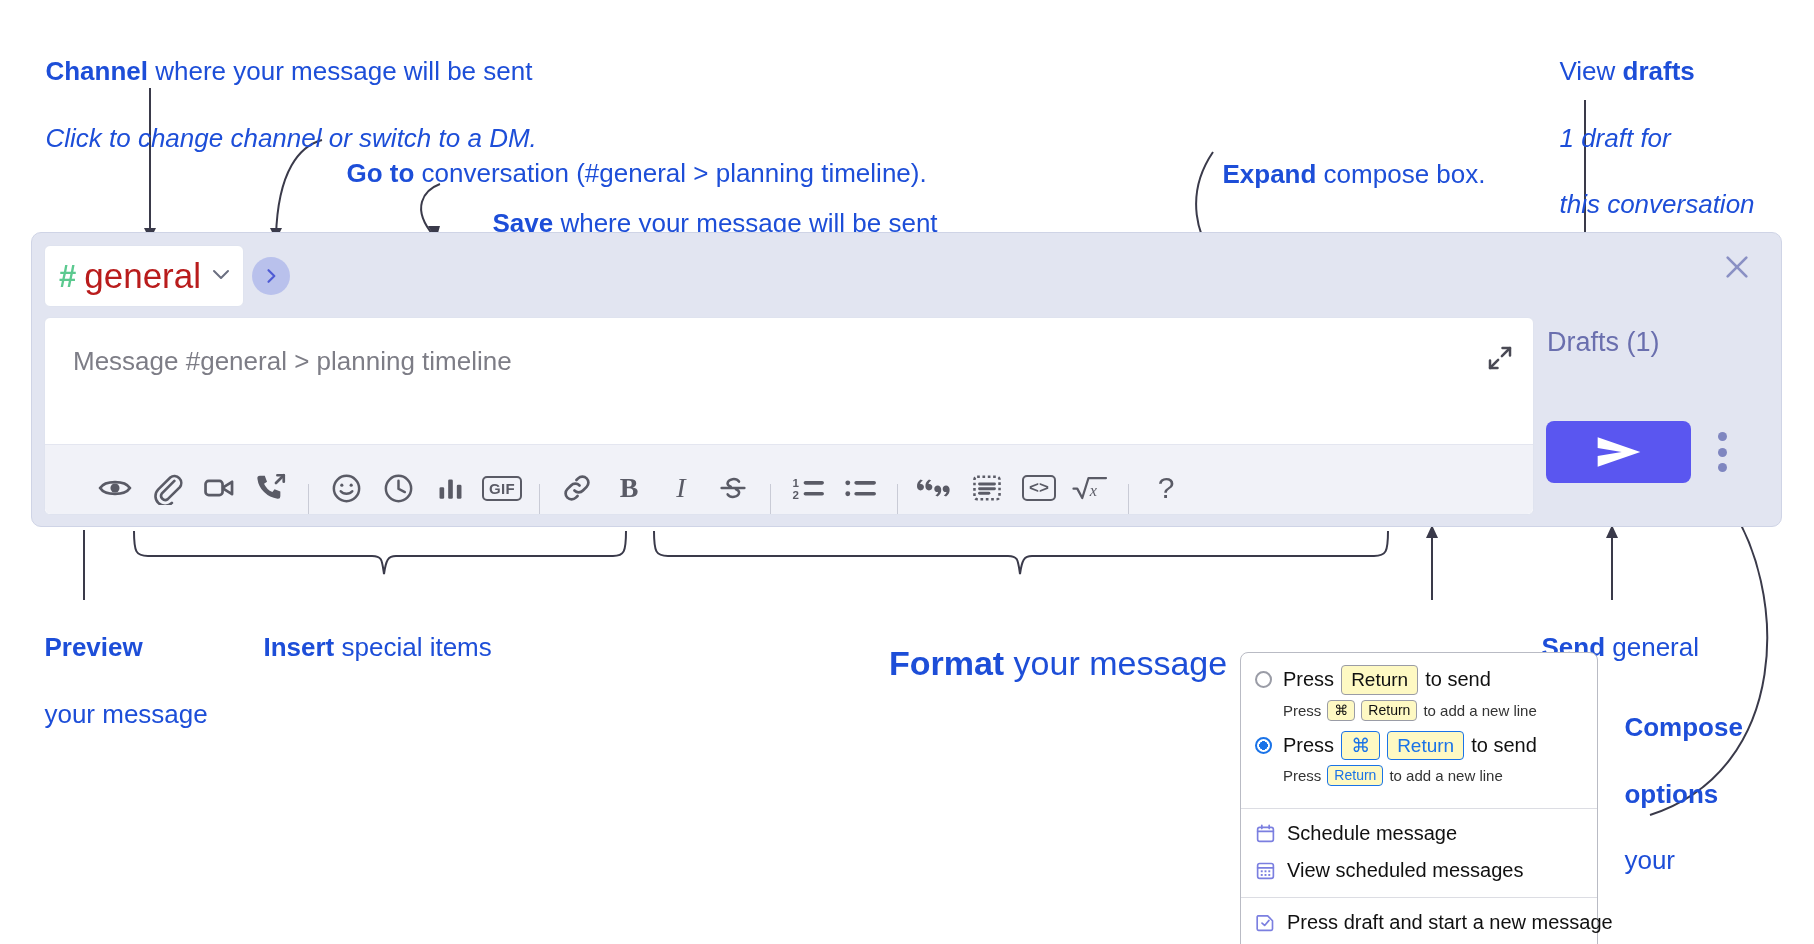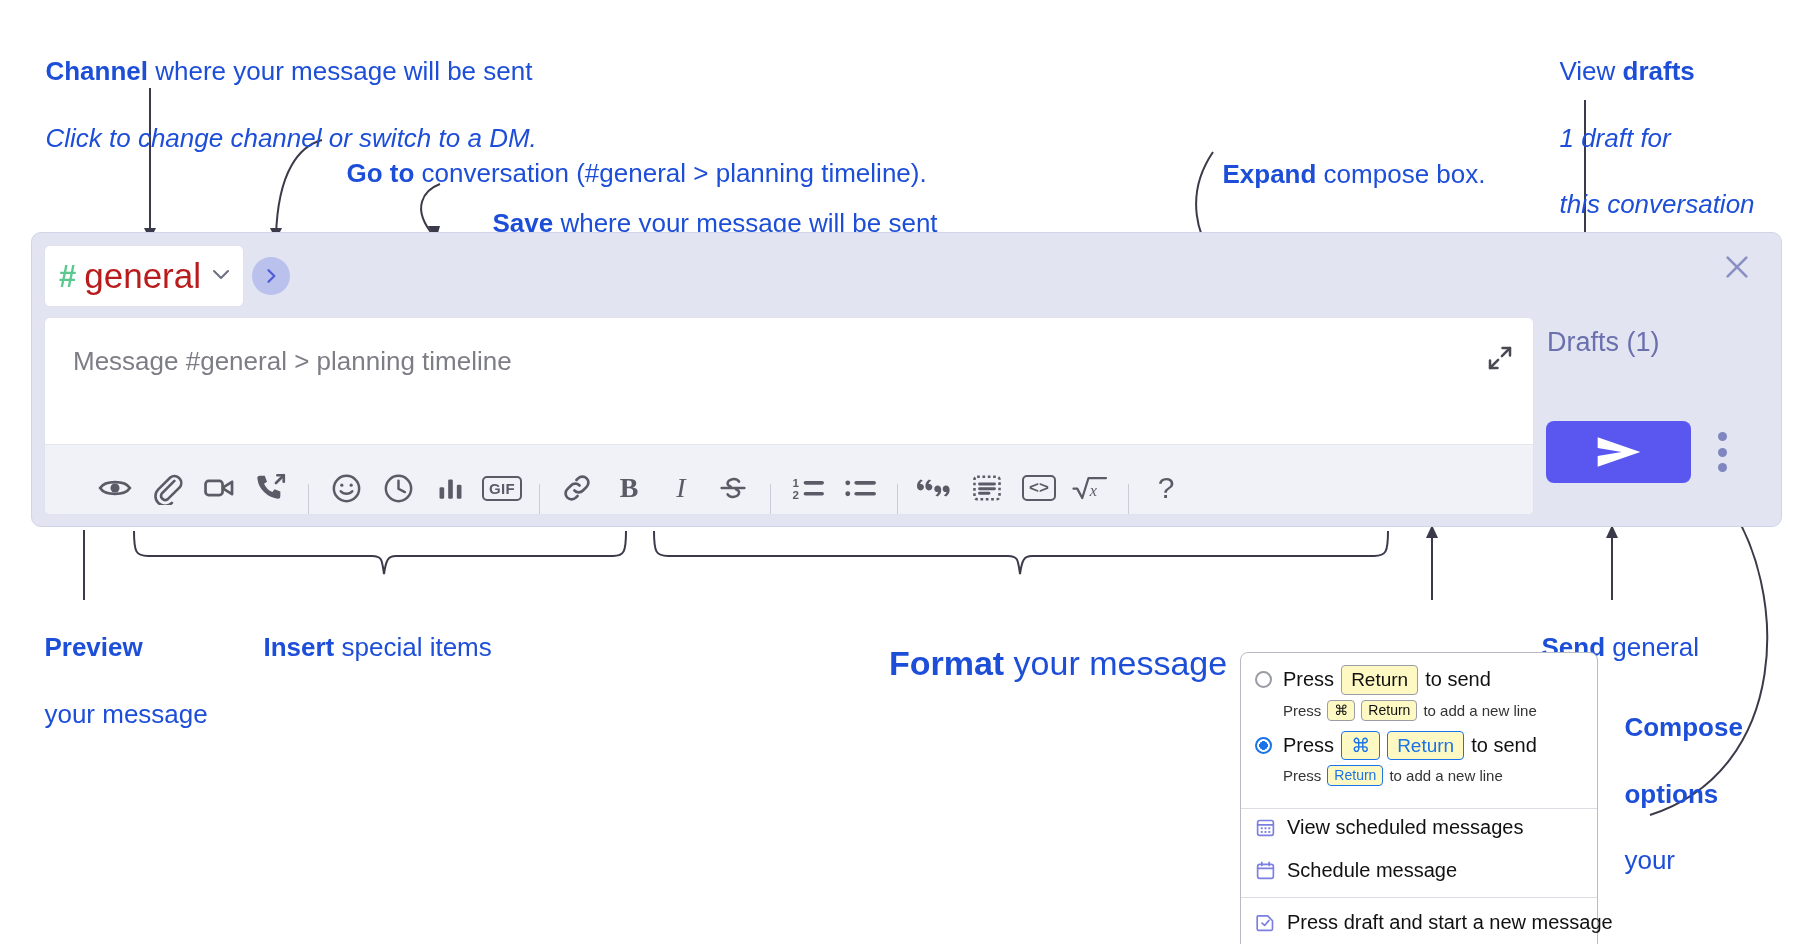--- a/index.html
+++ b/index.html
@@ -429,51 +429,51 @@
       <div class="opt-sub" style="margin-left:0;">
         <span>Press</span>
         <span class="key blue">Return</span>
         <span>to add a new line</span>
       </div>
     </div>
   </div>
 
   <div style="height:10px;"></div>
   <div id="menu-divider"></div>
+
+  <div class="menu-item" style="margin-top:6px;">
+    <span class="mi">
+      <svg width="21" height="21" viewBox="0 0 24 24" fill="none" stroke="#7b7fe0" stroke-width="1.9" stroke-linecap="round">
+        <rect x="3" y="5" width="18" height="16" rx="2.4"></rect>
+          <line x1="3" y1="9.5" x2="21" y2="9.5"></line>
+        <line x1="7.8" y1="2.8" x2="7.8" y2="6.4"></line>
+          <line x1="16.2" y1="2.8" x2="16.2" y2="6.4"></line>
+      </svg>
+    </span>
+    <span>Schedule message</span>
+  </div>
 
   <div class="menu-item">
     <span class="mi">
       <svg width="21" height="21" viewBox="0 0 24 24" fill="none" stroke="#7b7fe0" stroke-width="1.9" stroke-linecap="round">
         <rect x="3" y="4" width="18" height="17" rx="2.4"></rect>
           <line x1="3" y1="9" x2="21" y2="9"></line>
         <g fill="#7b7fe0" stroke="none">
             <rect x="6.6" y="11.8" width="2.2" height="2.2"></rect>
             <rect x="10.9" y="11.8" width="2.2" height="2.2"></rect>
             <rect x="15.2" y="11.8" width="2.2" height="2.2"></rect>
             <rect x="6.6" y="16" width="2.2" height="2.2"></rect>
             <rect x="10.9" y="16" width="2.2" height="2.2"></rect>
             <rect x="15.2" y="16" width="2.2" height="2.2"></rect>
           </g>
       </svg>
     </span>
     <span>View scheduled messages</span>
   </div>
 
-  <div class="menu-item" style="margin-top:6px;">
-    <span class="mi">
-      <svg width="21" height="21" viewBox="0 0 24 24" fill="none" stroke="#7b7fe0" stroke-width="1.9" stroke-linecap="round">
-        <rect x="3" y="5" width="18" height="16" rx="2.4"></rect>
-          <line x1="3" y1="9.5" x2="21" y2="9.5"></line>
-        <line x1="7.8" y1="2.8" x2="7.8" y2="6.4"></line>
-          <line x1="16.2" y1="2.8" x2="16.2" y2="6.4"></line>
-      </svg>
-    </span>
-    <span>Schedule message</span>
-  </div>
-
   <div id="menu-divider-2" style="height:1px;background:#dcdde3;margin:8px 0 0 0;"></div>
 
   <div class="menu-item" style="margin:6px 0 10px 0;">
     <span class="mi">
       <svg width="21" height="21" viewBox="0 0 24 24" fill="none" stroke="#7b7fe0" stroke-width="1.9" stroke-linecap="round" stroke-linejoin="round">
         <path d="M4 4.5 h10.5 L20 10 v9.5 a1.5 1.5 0 0 1 -1.5 1.5 h-14.5 a1.5 1.5 0 0 1 -1.5 -1.5 v-14 A1.5 1.5 0 0 1 4 4.5 Z"></path>
         <polyline points="8,12.6 11,15.4 16,9.6"></polyline>
       </svg>
     </span>
     <span>Press draft and start a new message</span>

